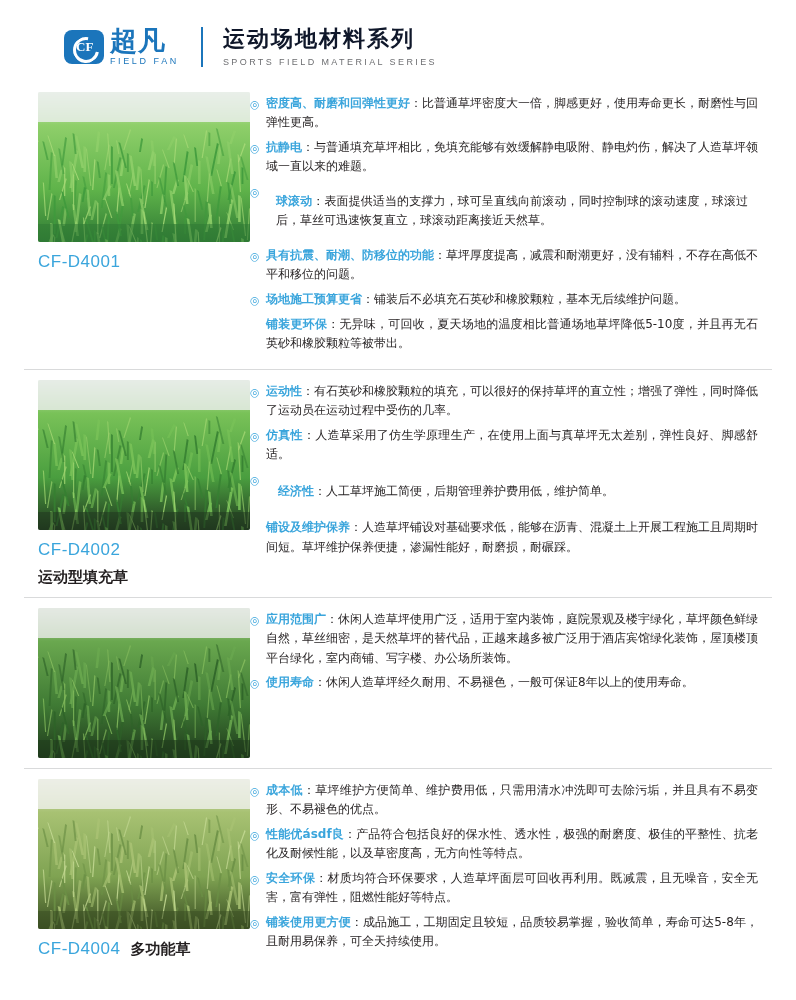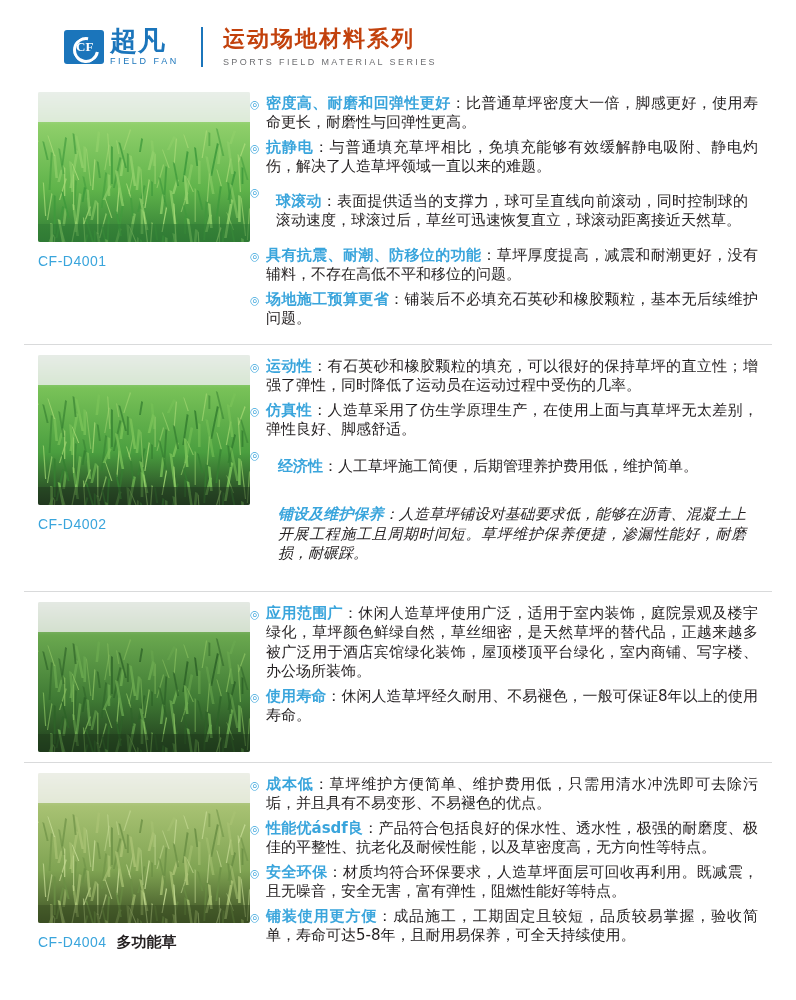--- a/index.html
+++ b/index.html
@@ -30,21 +30,21 @@
   }
   .logo-block {
     display: flex;
     align-items: center;
     flex: 0 0 auto;
   }
   .logo-mark {
     width: 40px;
     height: 34px;
     background: #1b75bb;
-    border-radius: 3px;
+    border-radius: 8px;
     position: relative;
     margin-right: 6px;
   }
   .logo-mark::after {
     content: "";
     position: absolute;
     left: 9px;
     top: 7px;
     width: 20px;
     height: 20px;
@@ -84,21 +84,21 @@
     background: #1b75bb;
     margin: 0 20px 0 22px;
     flex: 0 0 auto;
   }
   .header-titles {
     line-height: 1.15;
   }
   .header-title-cn {
     font-size: 22px;
     font-weight: bold;
-    color: #c2410c;
+    color: #0f172a;
     letter-spacing: 2px;
     font-family: Liberation Serif, serif;
   }
   .header-title-en {
     font-size: 9px;
     color: #6d6e71;
     letter-spacing: 2.4px;
     margin-top: 6px;
   }
 
@@ -131,21 +131,21 @@
   .caption {
     margin-top: 10px;
     display: flex;
     align-items: baseline;
     flex-wrap: wrap;
   }
   .caption.stacked {
     display: block;
   }
   .code {
-    font-size: 14px;
+    font-size: 17px;
     color: #3aa5dc;
     letter-spacing: 0.5px;
     font-family: "Liberation Sans", sans-serif;
   }
   .name {
     font-size: 15px;
     font-weight: bold;
     color: #231f20;
     margin-left: 10px;
     font-family: "DejaVu Sans", sans-serif;
@@ -169,21 +169,21 @@
     color: #3aa5dc;
     font-size: 11px;
     line-height: 19px;
     padding-top: 1px;
   }
   .bullet-mark.blank {
     color: transparent;
   }
   .bullet-text {
     flex: 1 1 auto;
-    font-size: 15px;
+    font-size: 12px;
     line-height: 19.5px;
     color: #231f20;
     font-family: "DejaVu Sans", sans-serif;
     text-align: justify;
   }
   .lead {
     color: #2e9fd4;
     font-weight: bold;
   }
   .lead.dark {
@@ -411,20 +411,24 @@
             <p class="bullet-text" style="margin: 10px;"><span class="lead green">球滚动</span><span>：表面提供适当的支撑力，球可呈直线向前滚动，同时控制球的滚动速度，球滚过后，草丝可迅速恢复直立，球滚动距离接近天然草。</span></p>
           </div>
           <div class="bullet-row">
             <span class="bullet-mark">◎</span>
             <p class="bullet-text" style="margin: 0px;"><span class="lead green">具有抗震、耐潮、防移位的功能</span><span>：草坪厚度提高，减震和耐潮更好，没有辅料，不存在高低不平和移位的问题。</span></p>
           </div>
           <div class="bullet-row">
             <span class="bullet-mark">◎</span>
             <p class="bullet-text" style="margin: 0px;"><span class="lead green">场地施工预算更省</span><span>：铺装后不必填充石英砂和橡胶颗粒，基本无后续维护问题。</span></p>
           </div>
+          <div class="bullet-row">
+            <span class="bullet-mark blank"></span>
+            <p class="bullet-text" style="margin: 0px;"><span class="lead green">铺装更环保</span><span>：无异味，可回收，夏天场地的温度相比普通场地草坪降低5-10度，并且再无石英砂和橡胶颗粒等被带出。</span></p>
+          </div>
         </div>
       </div>
       <div class="section">
         <div class="media-col">
           <div class="photo">
             <svg class="blades" viewBox="0 0 212 150" preserveAspectRatio="none" xmlns="http://www.w3.org/2000/svg">
     <defs>
       <linearGradient id="g-tall-green-turf" x1="0" y1="0" x2="0" y2="1">
         <stop offset="0%" stop-color="#e6ece6"></stop>
         <stop offset="22%" stop-color="#79c258"></stop>
@@ -590,38 +594,38 @@
               <path d="M61.1 146.0 Q64.4 133.5 67.7 121.0 L68.9 122.0 Q65.6 133.5 62.3 146.0 Z" fill="#9ed46f" opacity="0.66"></path>
               <path d="M69.8 164.0 Q66.5 149.0 63.2 134.0 L65.1 135.0 Q68.4 149.0 71.7 164.0 Z" fill="#357f31" opacity="0.77"></path>
               <path d="M71.5 182.0 Q69.3 164.5 67.1 147.0 L69.7 148.0 Q71.9 164.5 74.1 182.0 Z" fill="#79c258" opacity="0.88"></path>
               <path d="M80.2 62.0 Q79.1 55.0 78.0 48.0 L79.2 49.0 Q80.3 55.0 81.4 62.0 Z" fill="#9ed46f" opacity="0.55"></path>
               <path d="M88.9 80.0 Q88.9 70.5 88.9 61.0 L90.8 62.0 Q90.8 70.5 90.8 80.0 Z" fill="#357f31" opacity="0.66"></path>
               <path d="M97.6 98.0 Q98.7 86.0 99.8 74.0 L102.4 75.0 Q101.3 86.0 100.2 98.0 Z" fill="#79c258" opacity="0.77"></path>
               <path d="M106.3 116.0 Q108.5 101.5 110.7 87.0 L111.9 88.0 Q109.7 101.5 107.5 116.0 Z" fill="#9ed46f" opacity="0.88"></path>
     <rect x="0" y="132" width="212" height="18" fill="#21381f" opacity="0.55"></rect>
   </svg>
           </div>
-          <div class="caption stacked"><span class="code">CF-D4002</span></div>
+          <div class="caption stacked"><span class="code">CF-D4002</span><span class="name">运动型填充草</span></div>
         </div>
         <div class="text-col">
           <div class="bullet-row">
             <span class="bullet-mark">◎</span>
             <p class="bullet-text" style="margin: 0px;"><span class="lead green">运动性</span><span>：有石英砂和橡胶颗粒的填充，可以很好的保持草坪的直立性；增强了弹性，同时降低了运动员在运动过程中受伤的几率。</span></p>
           </div>
           <div class="bullet-row">
             <span class="bullet-mark">◎</span>
             <p class="bullet-text" style="margin: 0px;"><span class="lead green">仿真性</span><span>：人造草采用了仿生学原理生产，在使用上面与真草坪无太差别，弹性良好、脚感舒适。</span></p>
           </div>
           <div class="bullet-row">
             <span class="bullet-mark">◎</span>
             <p class="bullet-text" style="margin: 12px;"><span class="lead green">经济性</span><span>：人工草坪施工简便，后期管理养护费用低，维护简单。</span></p>
           </div>
           <div class="bullet-row">
             <span class="bullet-mark blank"></span>
-            <p class="bullet-text" style="margin: 12px; font-style: italic;"><span class="lead green">铺设及维护保养</span><span>：人造草坪铺设对基础要求低，能够在沥青、混凝土上开展工程施工且周期时间短。草坪维护保养便捷，渗漏性能好，耐磨损，耐碾踩。</span></p>
+            <p class="bullet-text" style="margin: 0px;"><span class="lead green">铺设及维护保养</span><span>：人造草坪铺设对基础要求低，能够在沥青、混凝土上开展工程施工且周期时间短。草坪维护保养便捷，渗漏性能好，耐磨损，耐碾踩。</span></p>
           </div>
         </div>
       </div>
       <div class="section">
         <div class="media-col">
           <div class="photo">
             <svg class="blades" viewBox="0 0 212 150" preserveAspectRatio="none" xmlns="http://www.w3.org/2000/svg">
     <defs>
       <linearGradient id="g-dark-green-turf" x1="0" y1="0" x2="0" y2="1">
         <stop offset="0%" stop-color="#e4e9e3"></stop>

